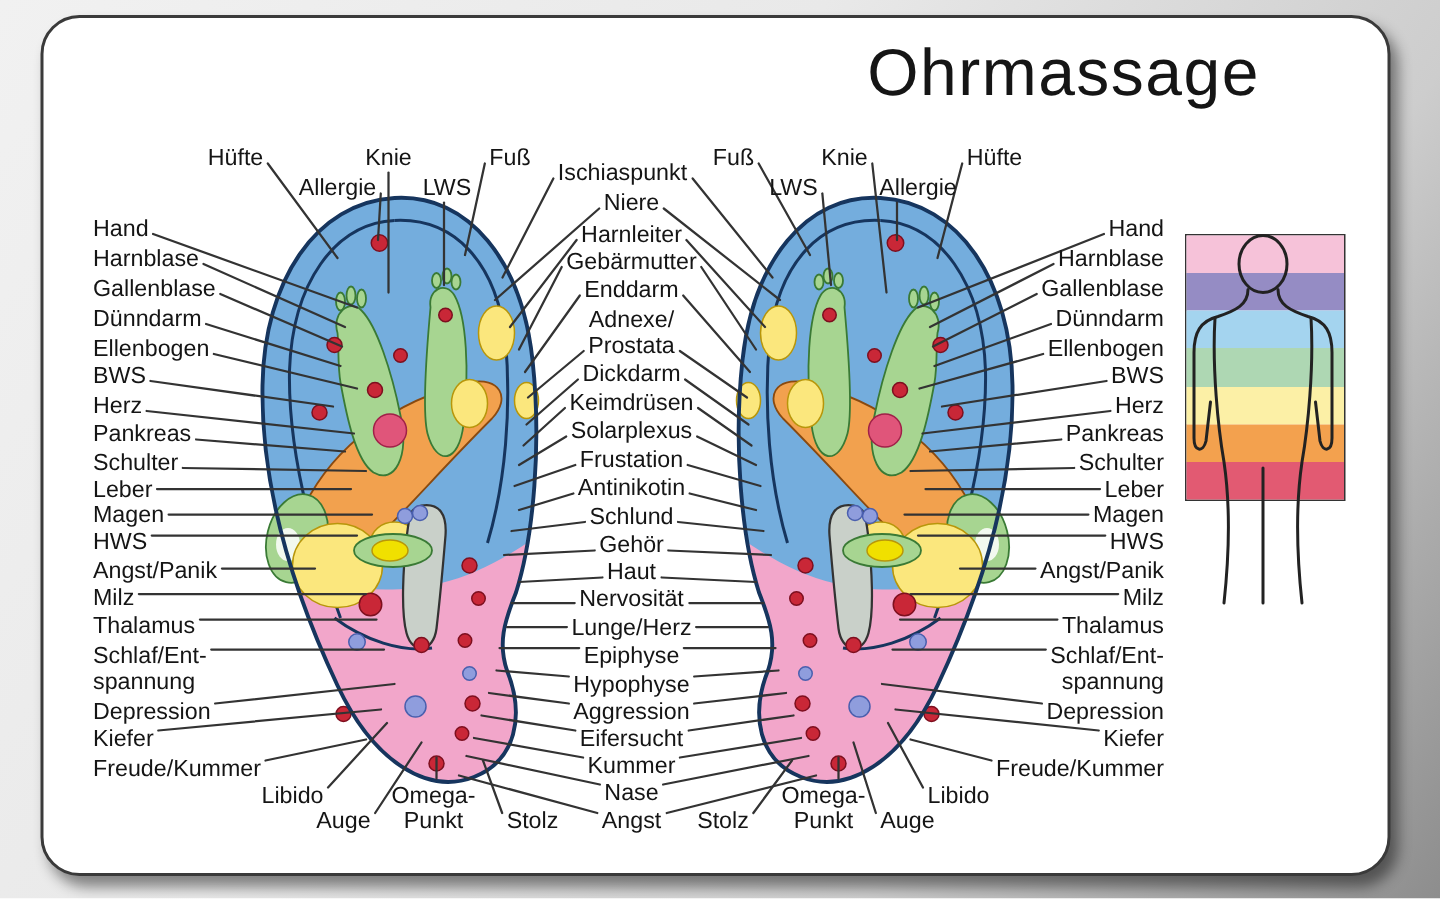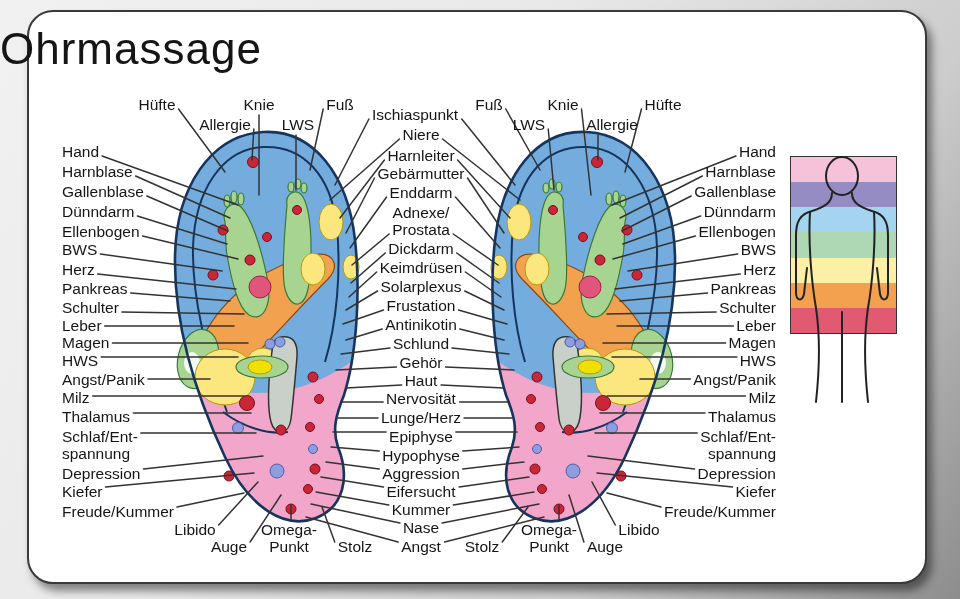--- a/index.html
+++ b/index.html
@@ -9,21 +9,21 @@
     font-family:"Liberation Sans",sans-serif;
   }
   .card{
     position:absolute;left:27px;top:10px;width:896px;height:570px;
     background:var(--card,#fff);
     border:2px solid var(--card-border,#3a3a3a);
     border-radius:26px;
     box-shadow:5px 7px 9px rgba(0,0,0,.45);
   }
   .title{
-    position:absolute;left:0;top:24px;width:840px;text-align:left;
+    position:absolute;left:0;top:24px;width:840px;text-align:right;
     font-size:44px;color:var(--text,#151515);letter-spacing:1px;
   }
   svg.overlay{position:absolute;left:0;top:0;width:960px;height:599px;pointer-events:none;}
   .pt-label{font-size:15.5px;fill:var(--text,#151515);}
   .leader{stroke:var(--line,#333);stroke-width:1.5;stroke-linecap:round;}
   .ear{position:absolute;top:127px;width:210px;height:400px;}
   .ear.left{left:163px;}
   .ear.right{left:477px;}
   .f-blue{fill:var(--ear-blue);}
   .f-pink{fill:var(--ear-pink);}

